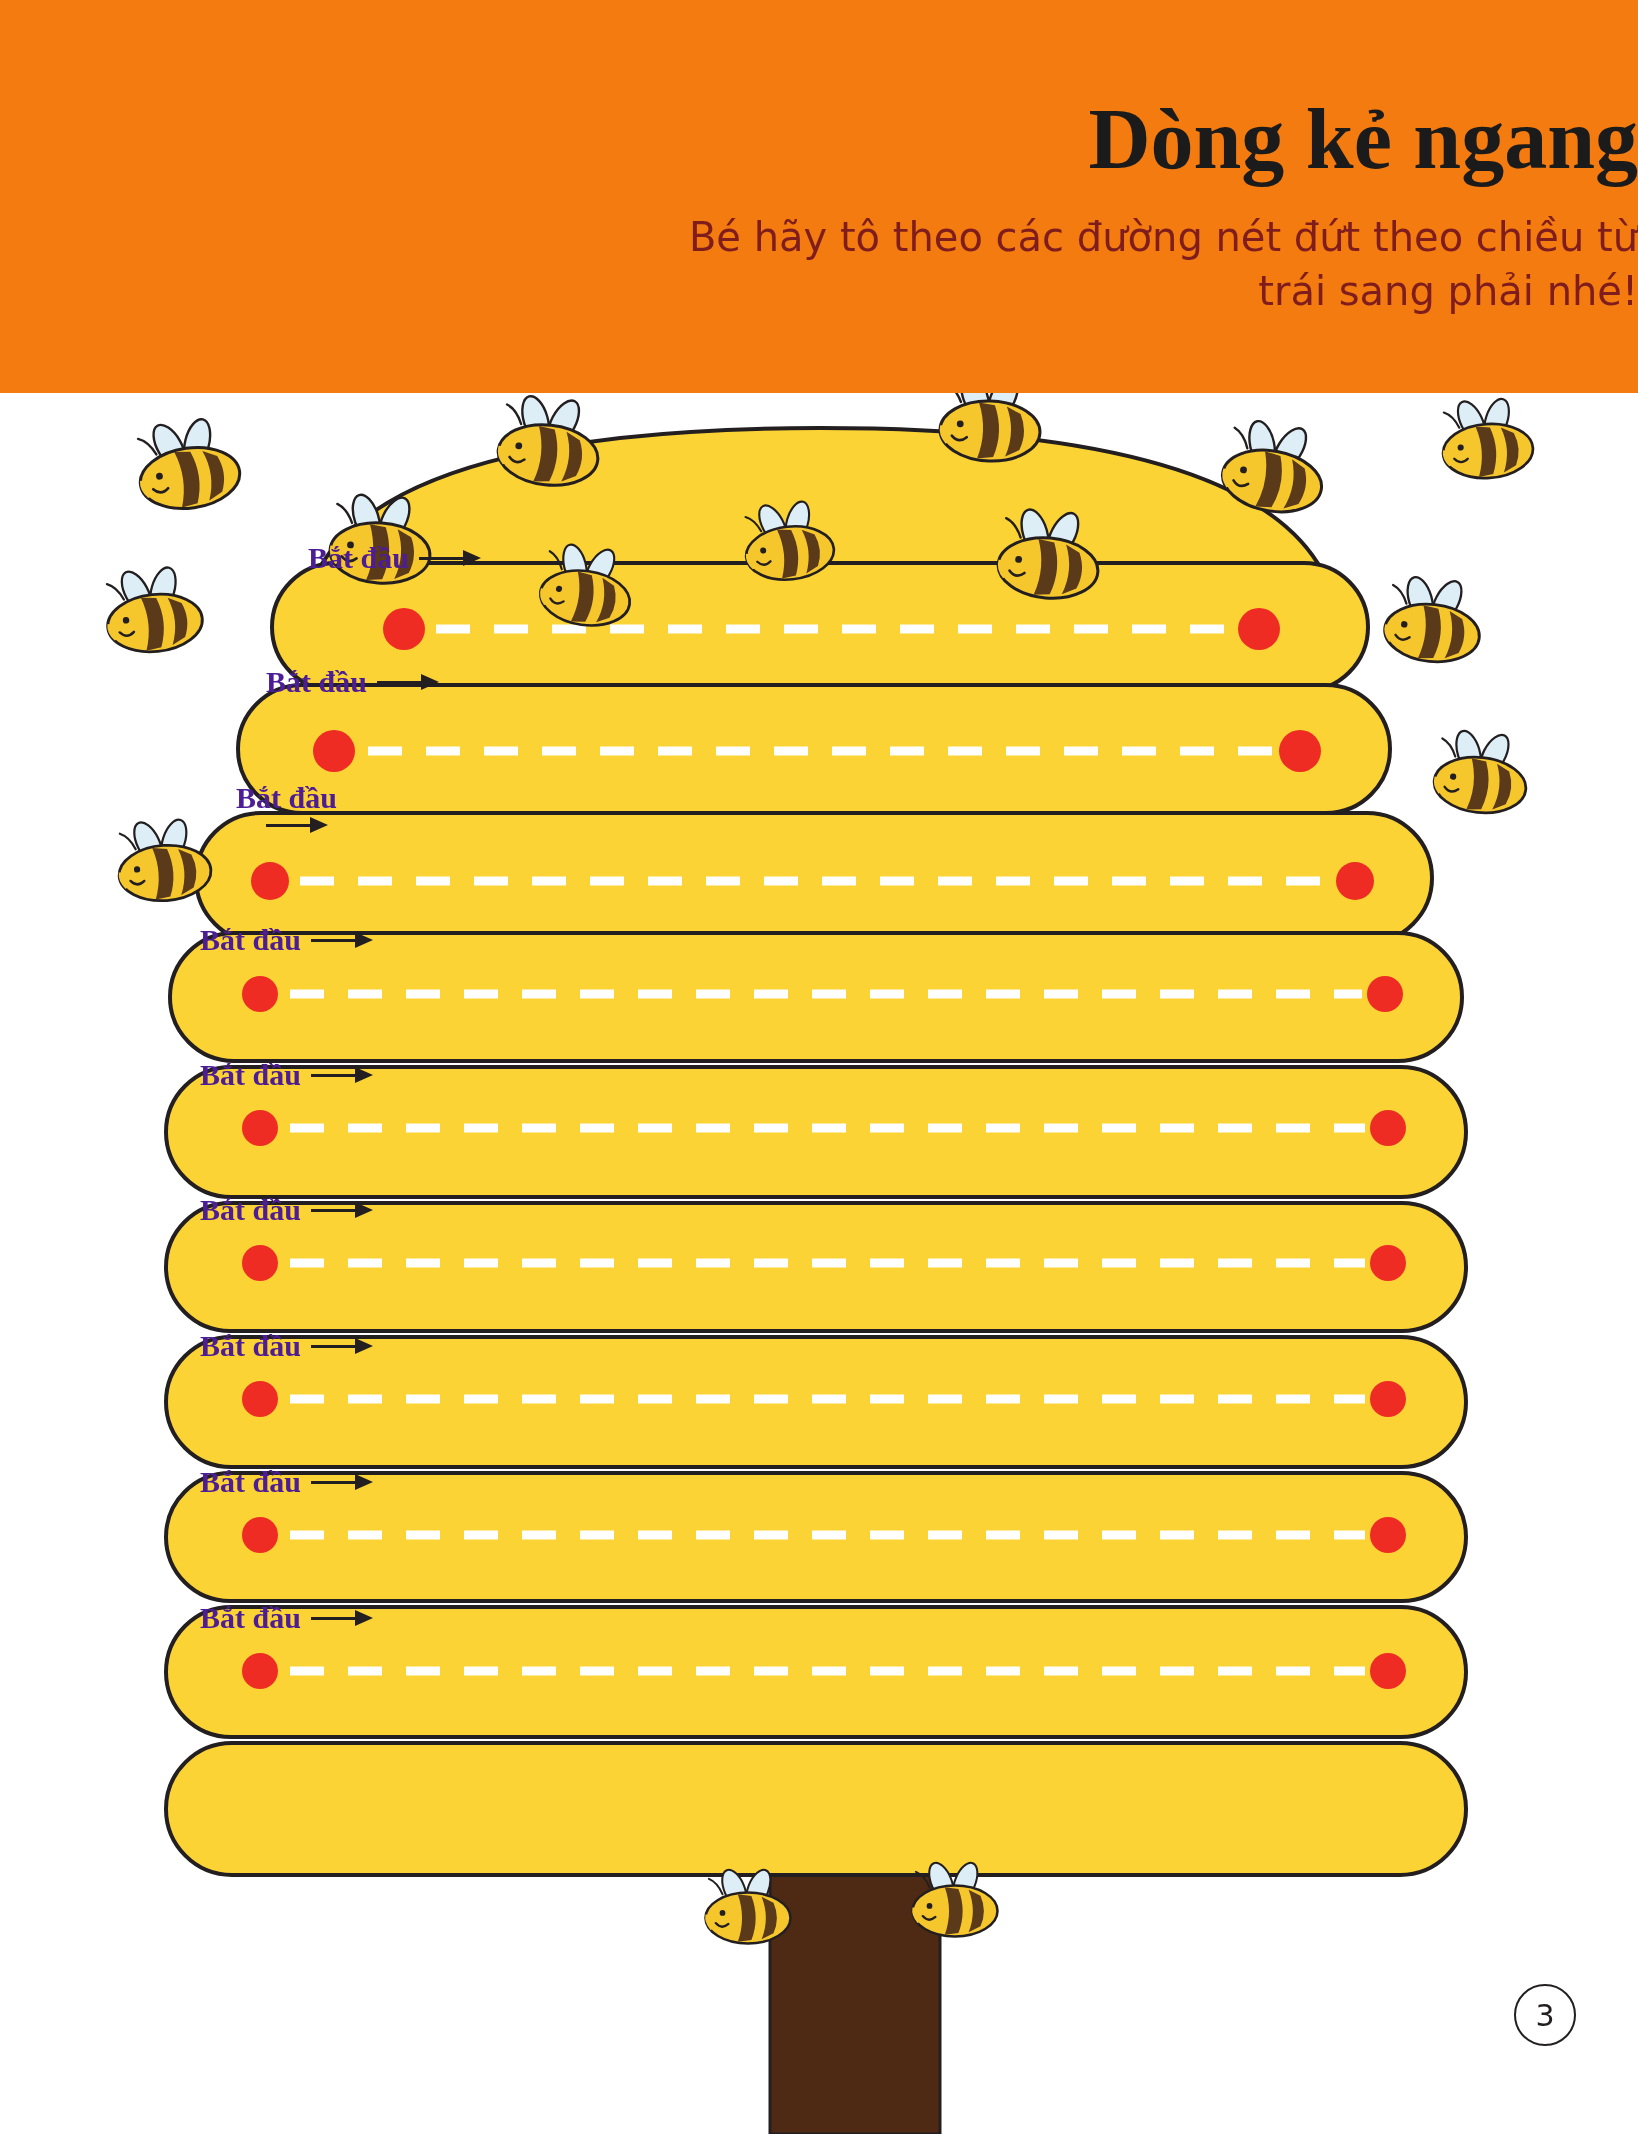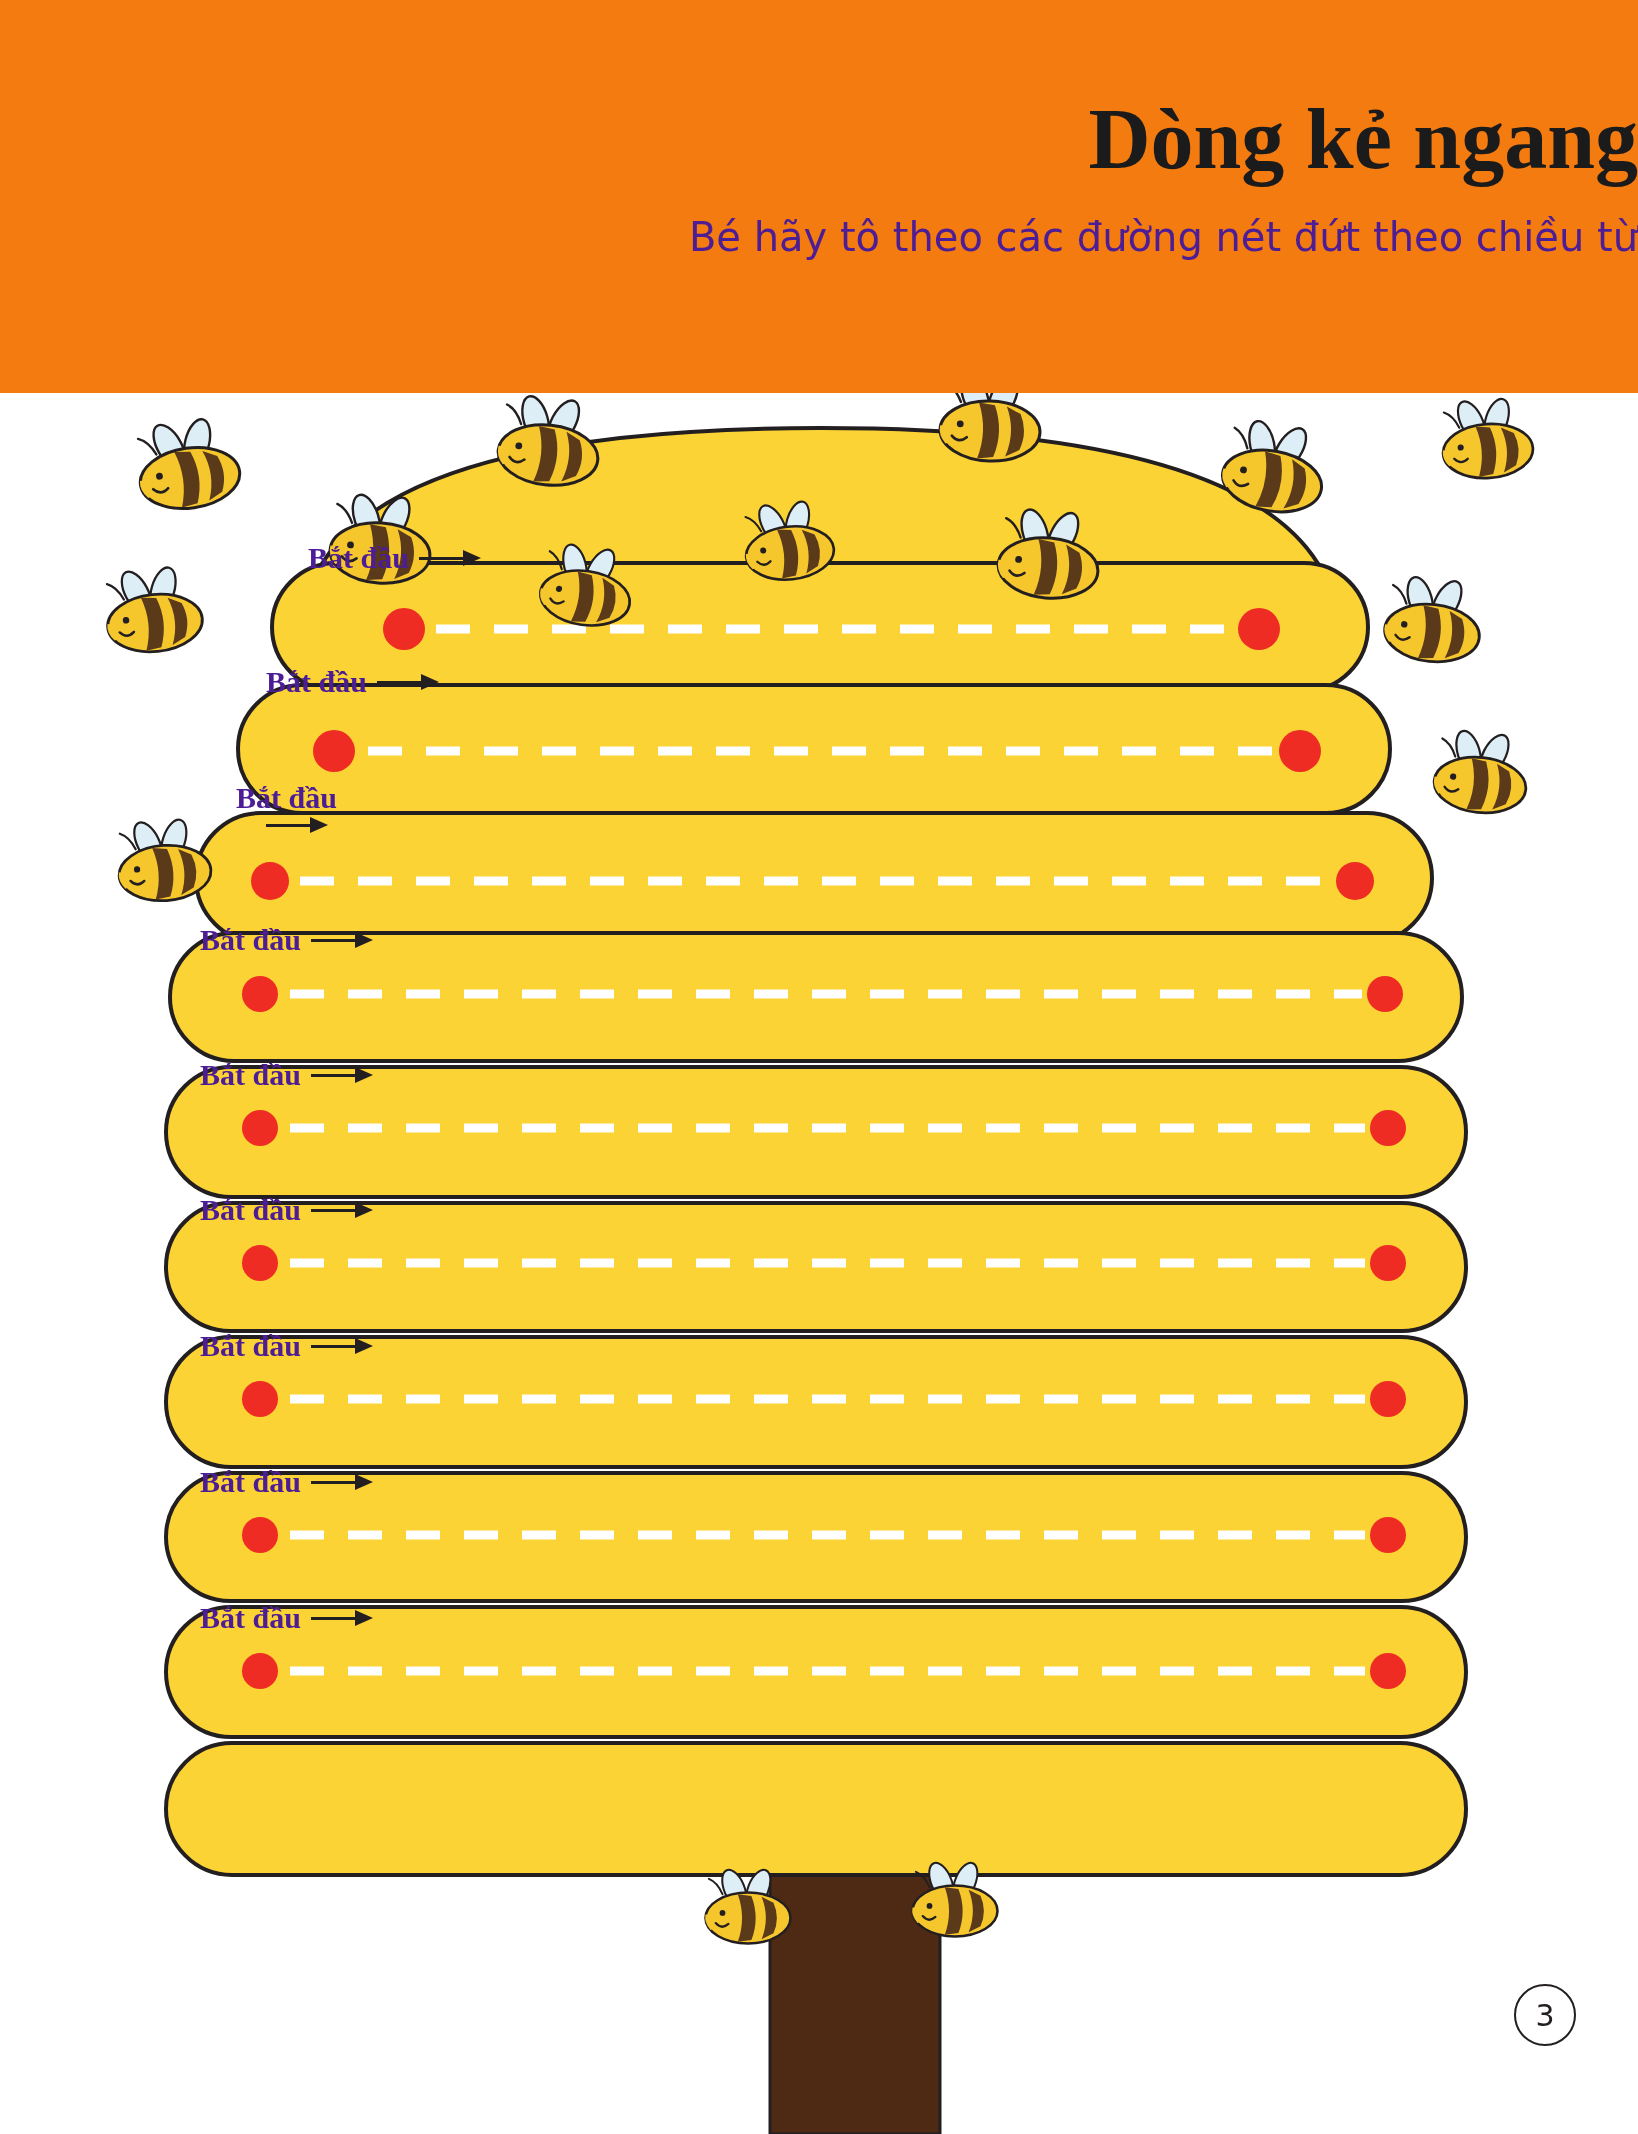--- a/index.html
+++ b/index.html
@@ -35,21 +35,21 @@
     font-size: 86px;
     line-height: 1.0;
     color: #1b1b1b;
     letter-spacing: 0px;
   }
   .header-sub {
     margin: 0;
     padding-top: 28px;
     font-size: 40px;
     line-height: 1.35;
-    color: #4c1d95;
+    color: #7f1d1d;
     font-family: "DejaVu Sans", sans-serif;
     font-weight: 400;
   }
   .header-sub span { display: block; }
 
   
   .sheet {
     position: absolute;
     left: 0;
     top: 393px;
@@ -120,20 +120,21 @@
     background: #ffffff;
   }
 </style>
 </head>
 <body>
 
 <div class="header">
   <h1 class="header-title">Dòng kẻ ngang</h1>
   <div class="header-sub">
     <span>Bé hãy tô theo các đường nét đứt theo chiều từ</span>
+    <span>trái sang phải nhé!</span>
   </div>
 </div>
 
 <div class="sheet">
 
   <svg class="hive-svg" width="1638" height="1741" viewBox="0 0 1638 1741">
     <defs>
 
       <g id="bee">
 

